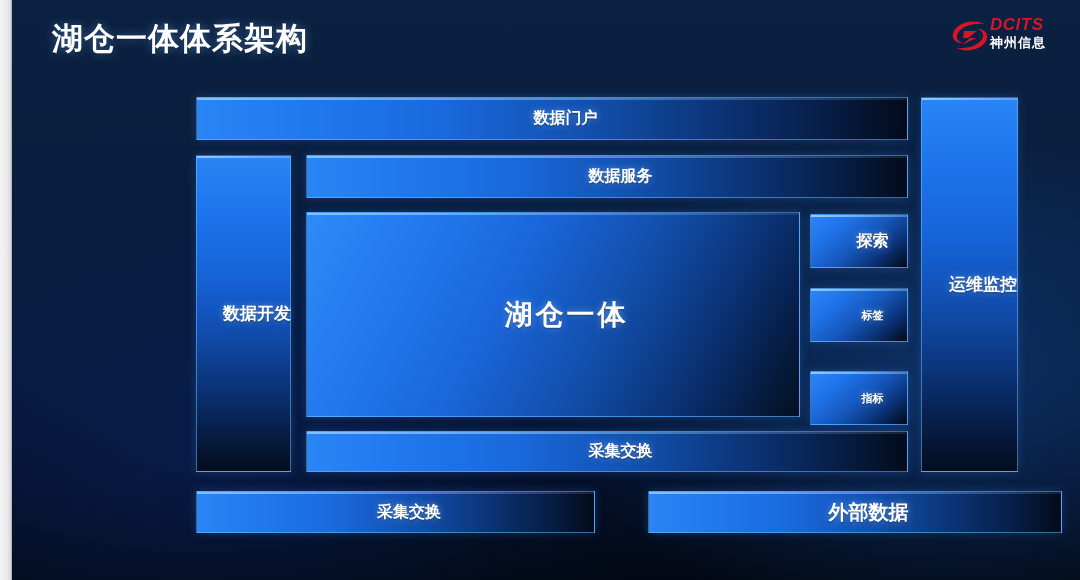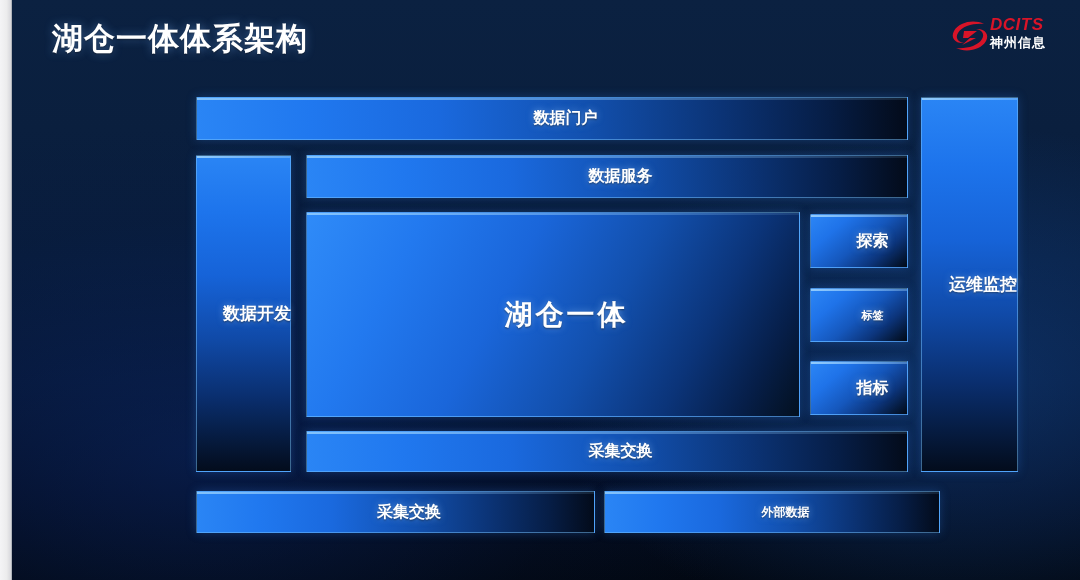--- a/index.html
+++ b/index.html
@@ -90,25 +90,25 @@
   .box-label { position:relative; z-index:2; white-space:nowrap; }
 
   
   #box-governance   { left:83px;  top:97px;  width:97px;  height:436px; font-size:17px; }
   #box-dev          { left:196px; top:155px; width:95px;  height:317px; font-size:17px;text-align:center; }
   #box-portal       { left:196px; top:97px;  width:712px; height:43px;  font-size:16px; }
   #box-service      { left:306px; top:155px; width:602px; height:43px;  font-size:16px; }
   #box-lakehouse    { left:306px; top:212px; width:494px; height:205px; font-size:28px; letter-spacing:3px; }
   #box-explore      { left:810px; top:214px; width:98px;  height:54px;  font-size:16px; }
   #box-tag          { left:810px; top:288px; width:98px;  height:54px;  font-size:11px; }
-  #box-metric       { left:810px; top:361px; width:98px;  height:54px;  font-size:16px; }
+  #box-metric       { left:810px; top:371px; width:98px;  height:54px;  font-size:11px; }
   #box-collect      { left:306px; top:431px; width:602px; height:41px;  font-size:16px; }
   #box-ops          { left:921px; top:97px;  width:97px;  height:375px; font-size:17px; }
   #box-internal     { left:196px; top:491px; width:399px; height:42px;  font-size:16px; }
-  #box-external     { left:604px; top:491px; width:336px; height:42px;  font-size:12px; }
+  #box-external     { left:648px; top:491px; width:414px; height:42px;  font-size:20px; }
 </style>
 </head>
 <body>
 
 <div id="slide">
 
   <div id="edge-left"></div>
 
   <div id="header">
     <div id="page-title">湖仓一体体系架构</div>

